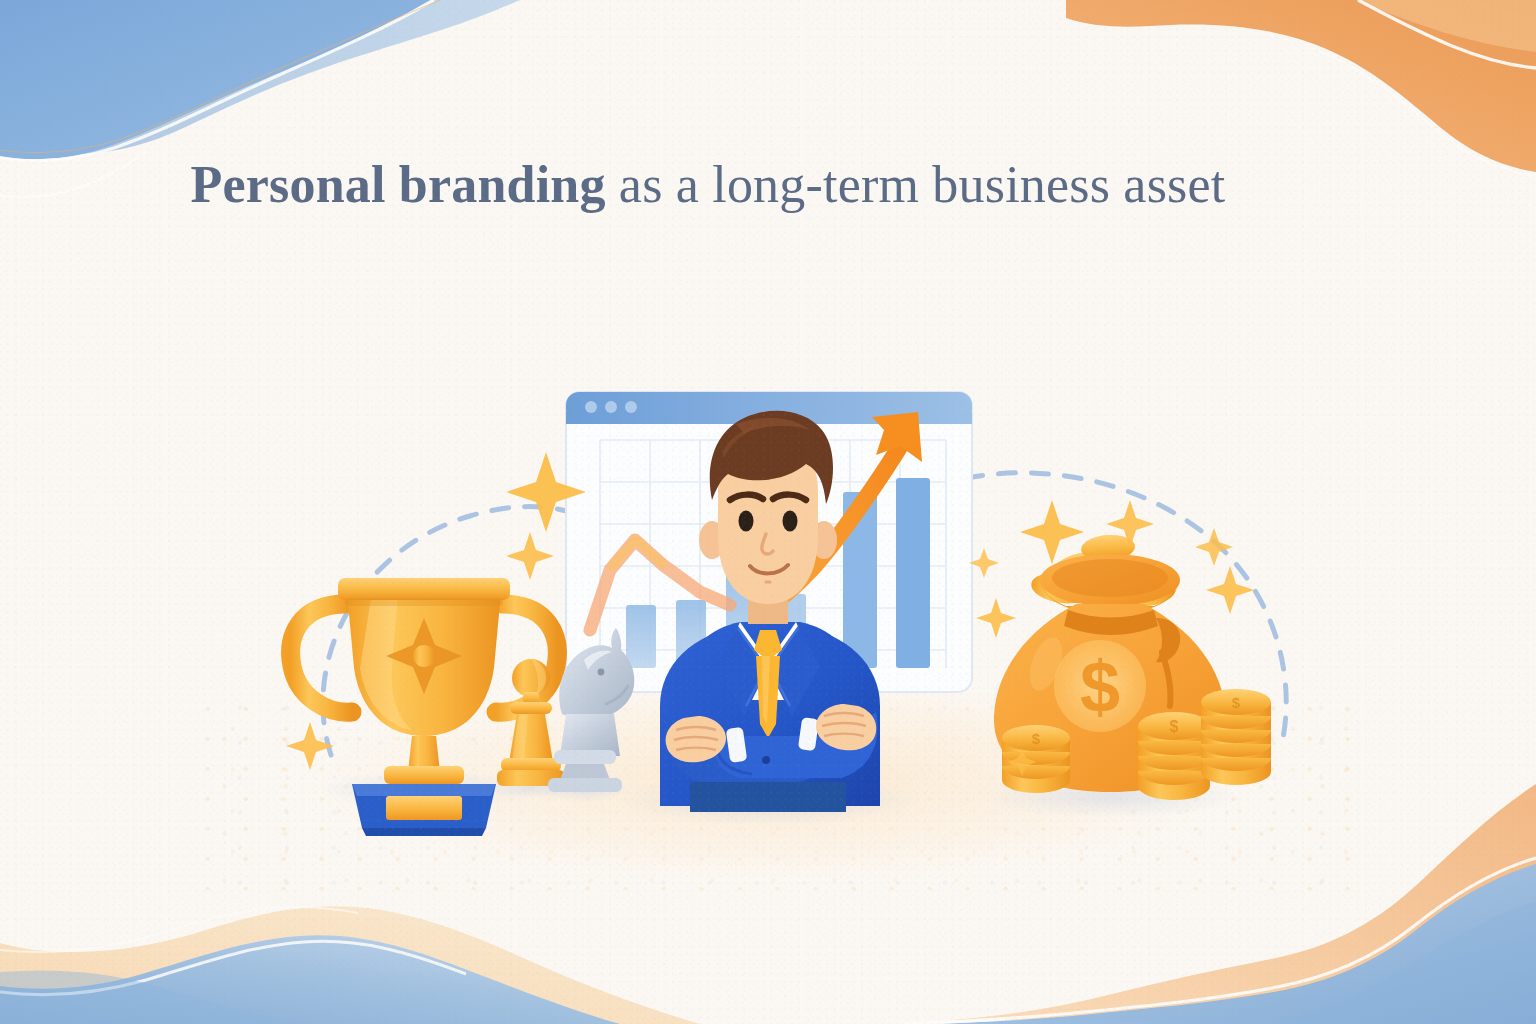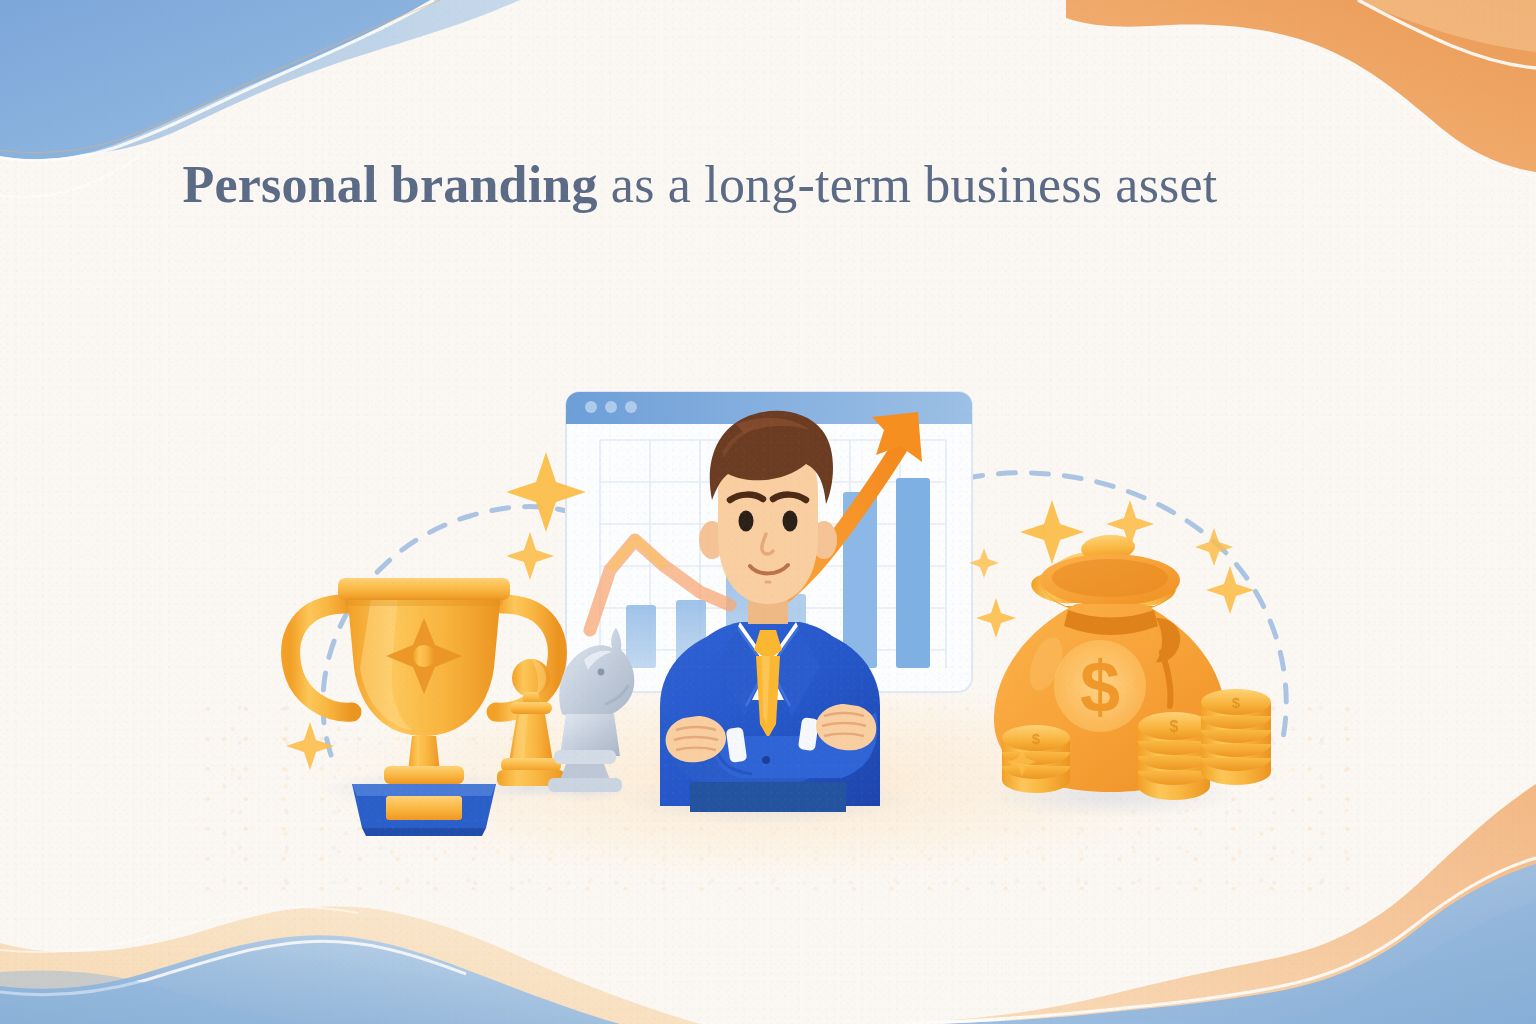--- a/index.html
+++ b/index.html
@@ -37,20 +37,21 @@
   #corner-tr { top: 0; right: 0; }
   #corner-bl { bottom: 0; left: 0; }
   #corner-br { bottom: 0; right: 0; }
 
   
   #title-block {
     position: absolute;
     top: 158px; left: 0; width: 1400px;
     text-align: center;
     z-index: 20;
+    padding-left: 8px;
   }
   #title-block .t {
     font-size: 52px;
     line-height: 1.05;
     letter-spacing: .2px;
     white-space: nowrap;
   }
   .t-bold   { font-weight: 700; }
   .t-normal { font-weight: 400; }
 

